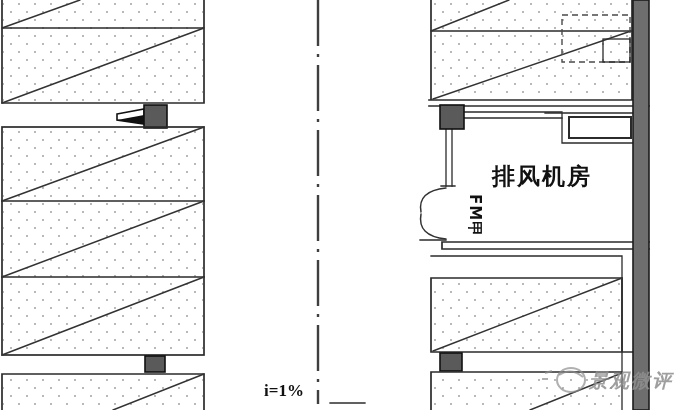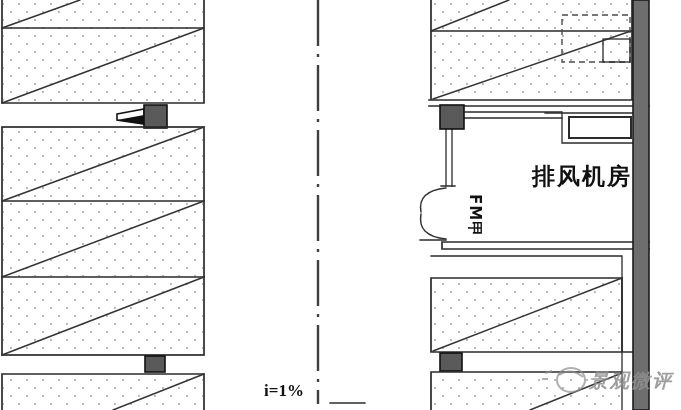--- a/index.html
+++ b/index.html
@@ -19,21 +19,21 @@
   .d  {stroke:#333;stroke-width:1.5;fill:none;stroke-linecap:round;}
   .f  {fill:url(#dots);stroke:none;}
   .colsq{fill:var(--column-fill);stroke:#111;stroke-width:1.6;}
   .wall{fill:var(--wall-fill);stroke:#1c1c1c;stroke-width:1.6;}
   .dashrect{stroke:#4a4a4a;stroke-width:1.4;fill:none;stroke-dasharray:6 4;}
   .cline{stroke:#3f3f3f;stroke-width:2.4;fill:none;stroke-dasharray:46 8 3 8;}
   .eq{stroke:var(--line);stroke-width:2;fill:#ffffff;}
   .wmk{stroke:var(--watermark-color);stroke-width:2;fill:none;opacity:.7;}
   
   .txt{position:absolute;color:#111;white-space:nowrap;user-select:none;}
-  #room-label{left:492px;top:161px;font-size:23px;font-weight:700;letter-spacing:2px;margin-left:40px;}
+  #room-label{left:492px;top:161px;font-size:23px;font-weight:700;letter-spacing:2px;}
   #slope-label{left:264px;top:381px;font-size:17px;font-weight:700;
                font-family:Liberation Serif, serif;}
   #door-tag{left:484px;top:194px;font-size:15px;font-weight:700;
             transform:rotate(90deg);transform-origin:0 0;letter-spacing:1px;}
   #watermark-text{left:589px;top:368px;font-size:19px;font-weight:700;
                   color:var(--watermark-color);opacity:.85;letter-spacing:2px;font-style:italic;}
 </style>
 </head>
 <body>
 

